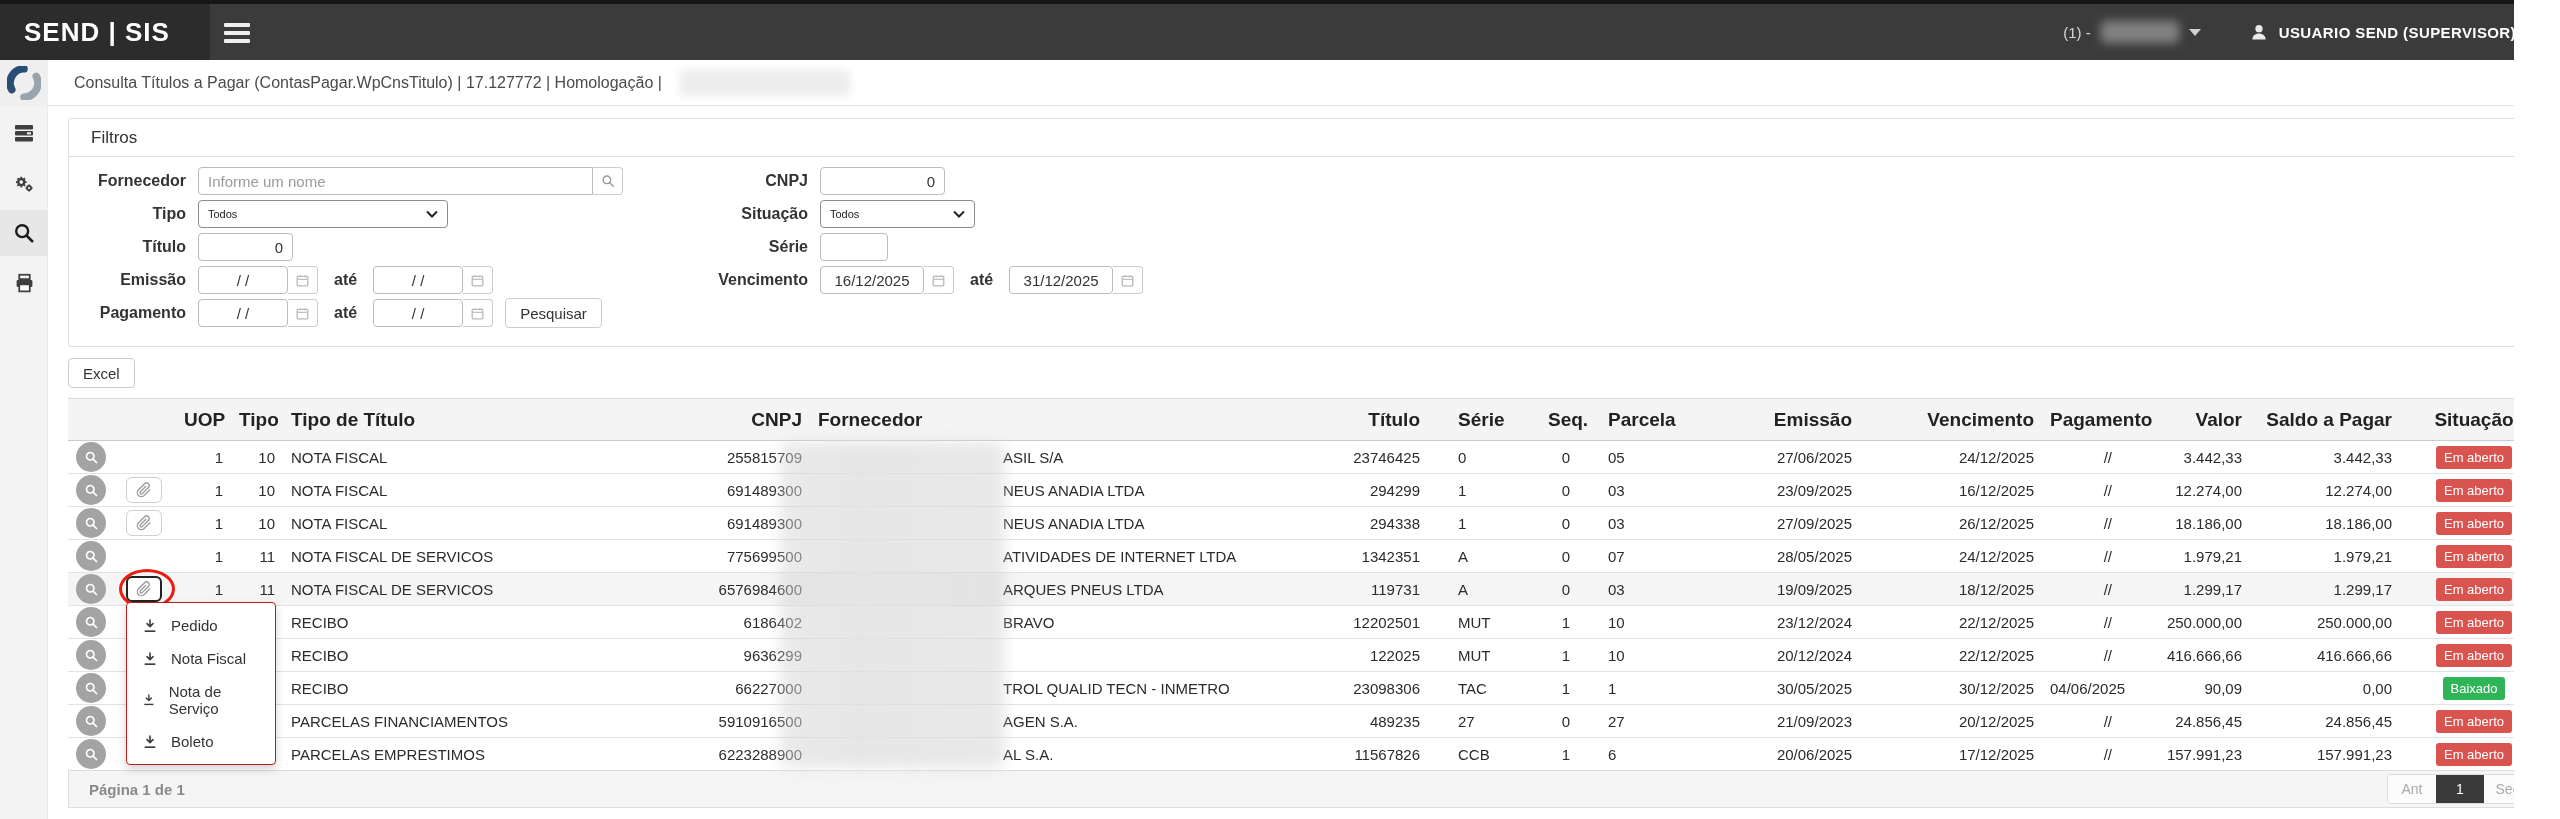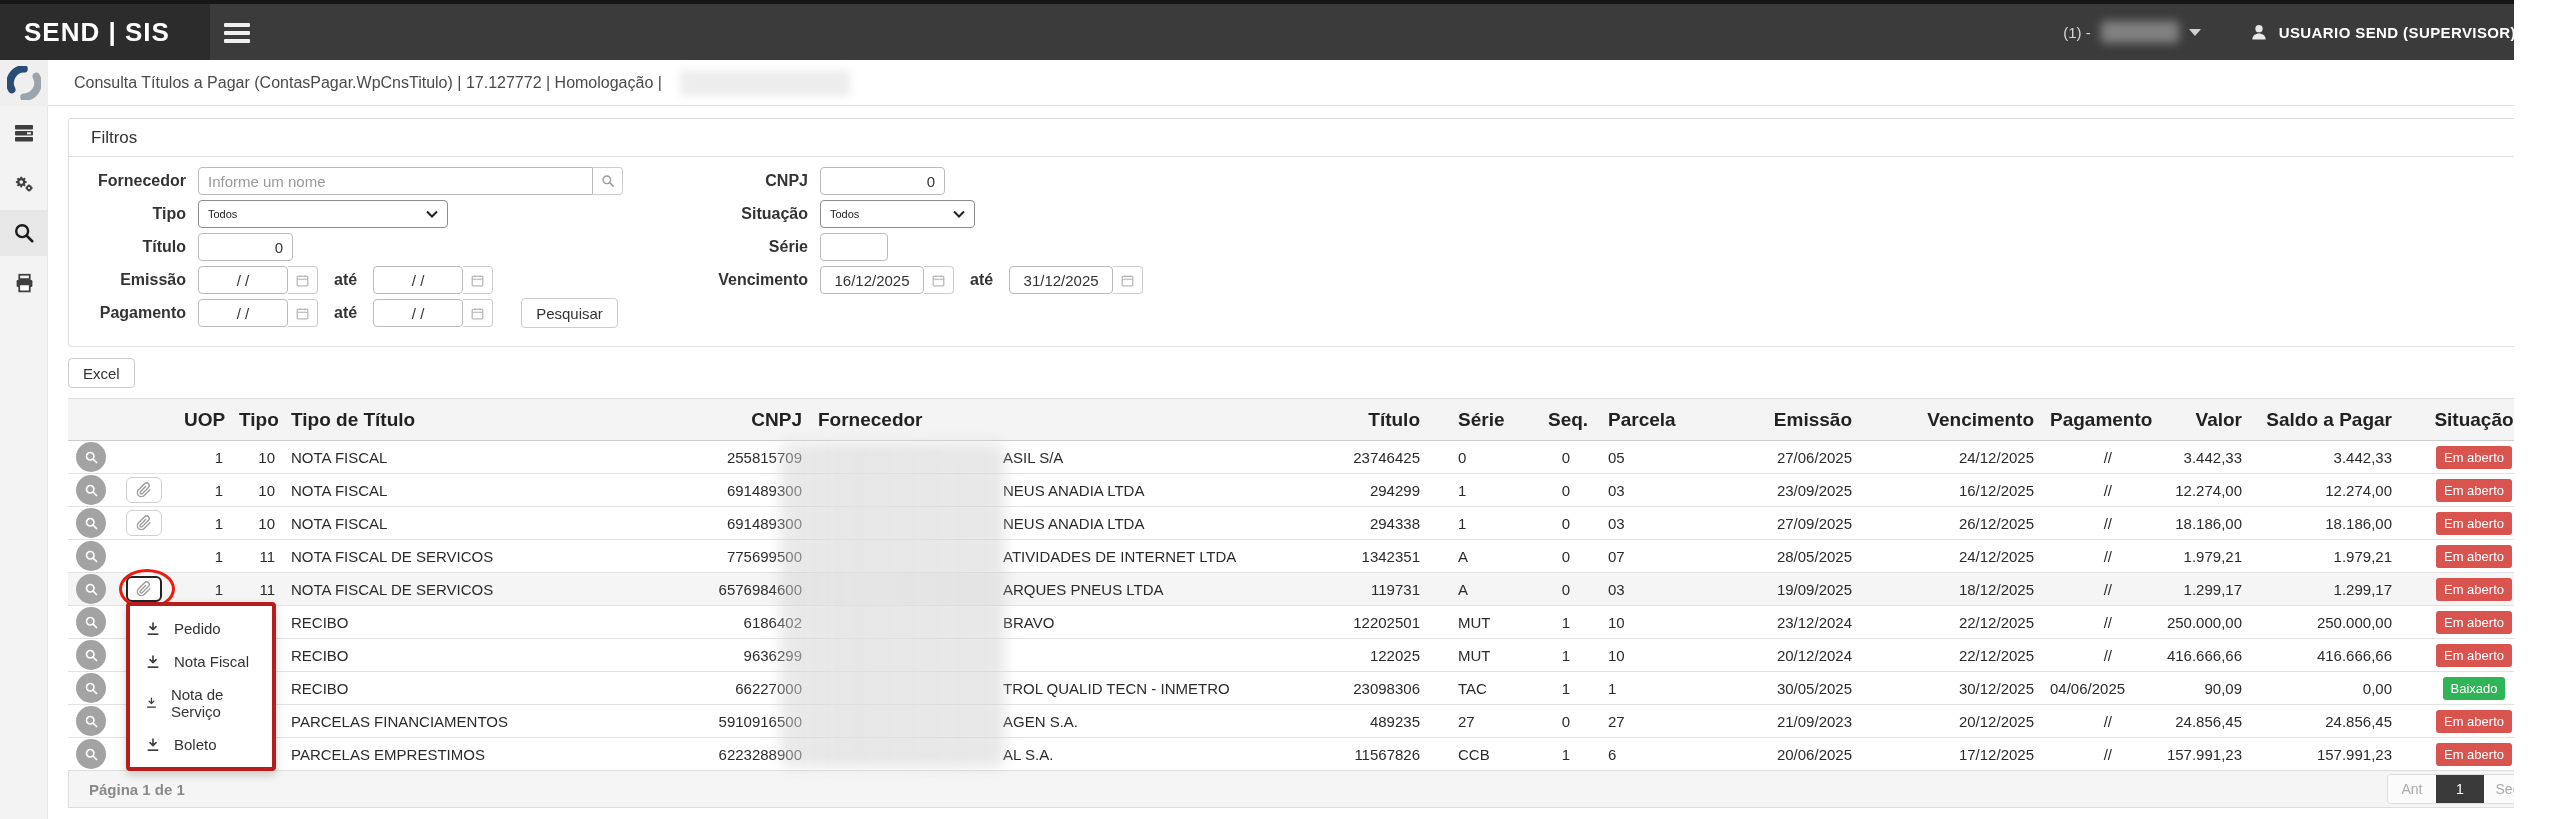--- a/index.html
+++ b/index.html
@@ -91,21 +91,21 @@
            font-size:13px; text-align:center; }
   .badge.open { background:#d9534f; }
   .badge.paid { background:#2fb457; }
 
   
   .blur-band { position:absolute; left:780px; top:442px; width:225px; height:326px; z-index:10;
                background:linear-gradient(90deg, rgba(208,208,208,.45), rgba(224,224,224,.8) 35%, rgba(210,210,210,.5));
                filter:blur(7px); border-radius:10px; }
 
   
-  .dropdown { position:absolute; left:126px; top:602px; width:150px; background:#fff; border:4px solid #b91c1c;
+  .dropdown { position:absolute; left:126px; top:602px; width:150px; background:#fff; border:1px solid #b91c1c;
               border-radius:4px; box-shadow:0 4px 10px rgba(0,0,0,.18); z-index:50; padding:6px 0; }
   .dd-item { display:flex; align-items:center; gap:13px; padding:8px 15px; font-size:15px; color:#333; cursor:pointer; }
 
   
   .footerbar { position:absolute; left:68px; top:770px; width:2480px; height:38px; background:#f5f5f5;
                border:1px solid #ddd; display:flex; align-items:center; justify-content:space-between; padding:0 14px 0 20px; }
   .pg-summary { font-size:15px; color:#8a8a8a;font-weight:bold; }
   .pager { display:flex; border:1px solid #ddd; border-radius:4px; overflow:hidden; }
   .pg-btn { width:48px; height:28px; display:flex; align-items:center; justify-content:center;
             font-size:14px; color:#aaa; background:#fbfbfb; cursor:pointer; }
@@ -328,21 +328,21 @@
             <input class="txt date" value="/ /" style="">
             <button class="icon-btn">
               <svg width="13" height="13" viewBox="0 0 16 16">
                   <rect x="1.5" y="3" width="13" height="11.5" rx="1" fill="none" stroke="#b9b9b9" stroke-width="1.6"></rect>
                   <line x1="1.5" y1="6.5" x2="14.5" y2="6.5" stroke="#b9b9b9" stroke-width="1.4"></line>
                   <line x1="5" y1="1.5" x2="5" y2="4" stroke="#b9b9b9" stroke-width="1.6"></line>
                   <line x1="11" y1="1.5" x2="11" y2="4" stroke="#b9b9b9" stroke-width="1.6"></line>
                 </svg>
             </button>
           </div>
-          <button class="btn" style="margin-left:20px;">Pesquisar</button>
+          <button class="btn" style="margin-left:4px;">Pesquisar</button>
         </div>
       </div>
     </div>
   </div>
 
   <button class="btn excel-btn">Excel</button>
 
   <table class="grid">
     <colgroup>
       <col class="w1">

